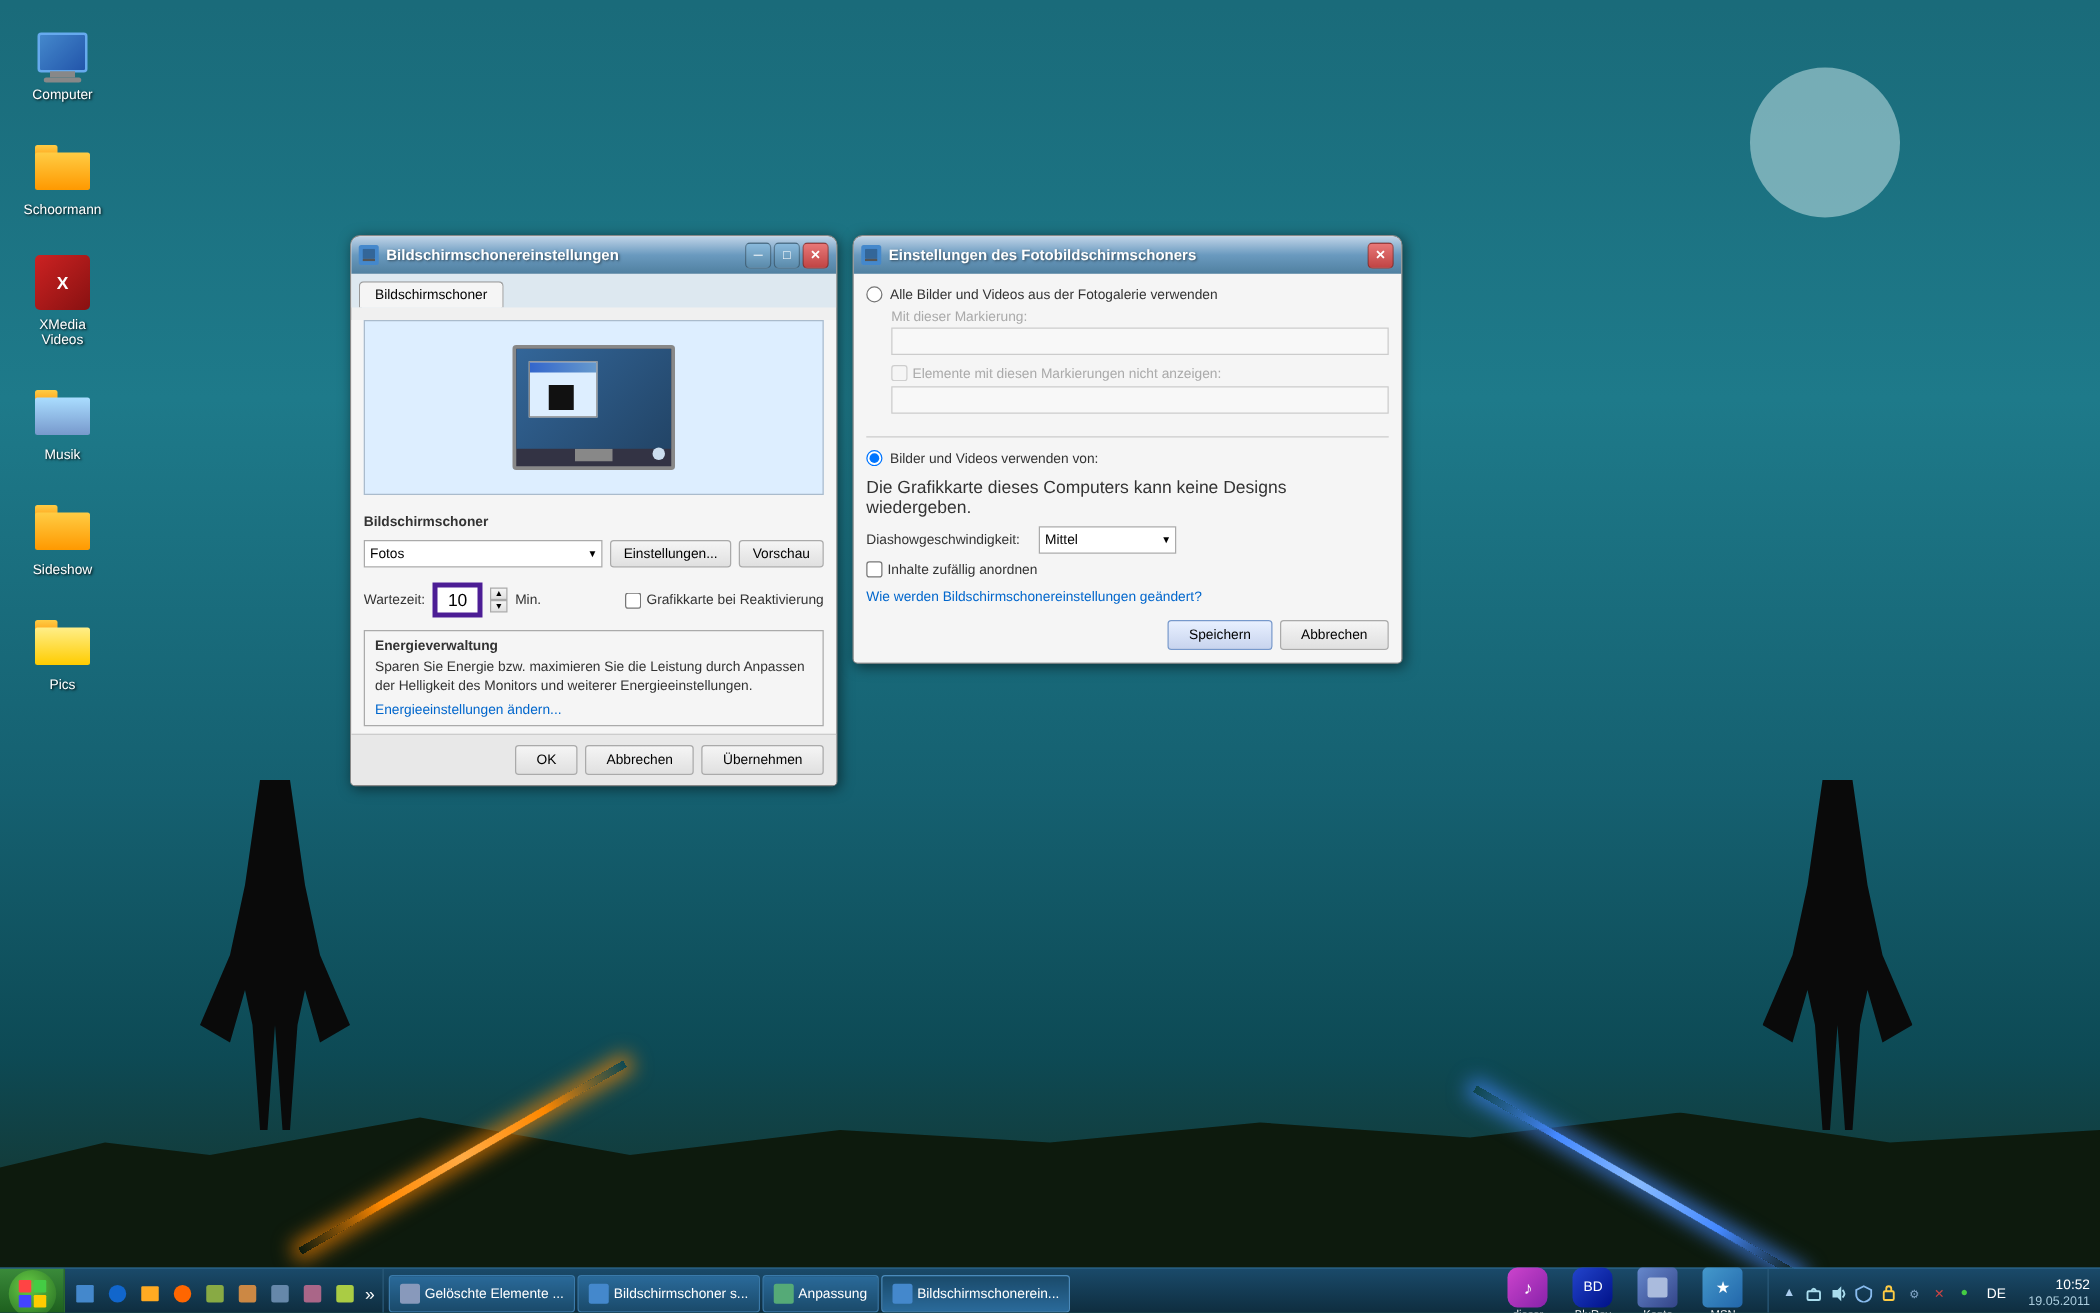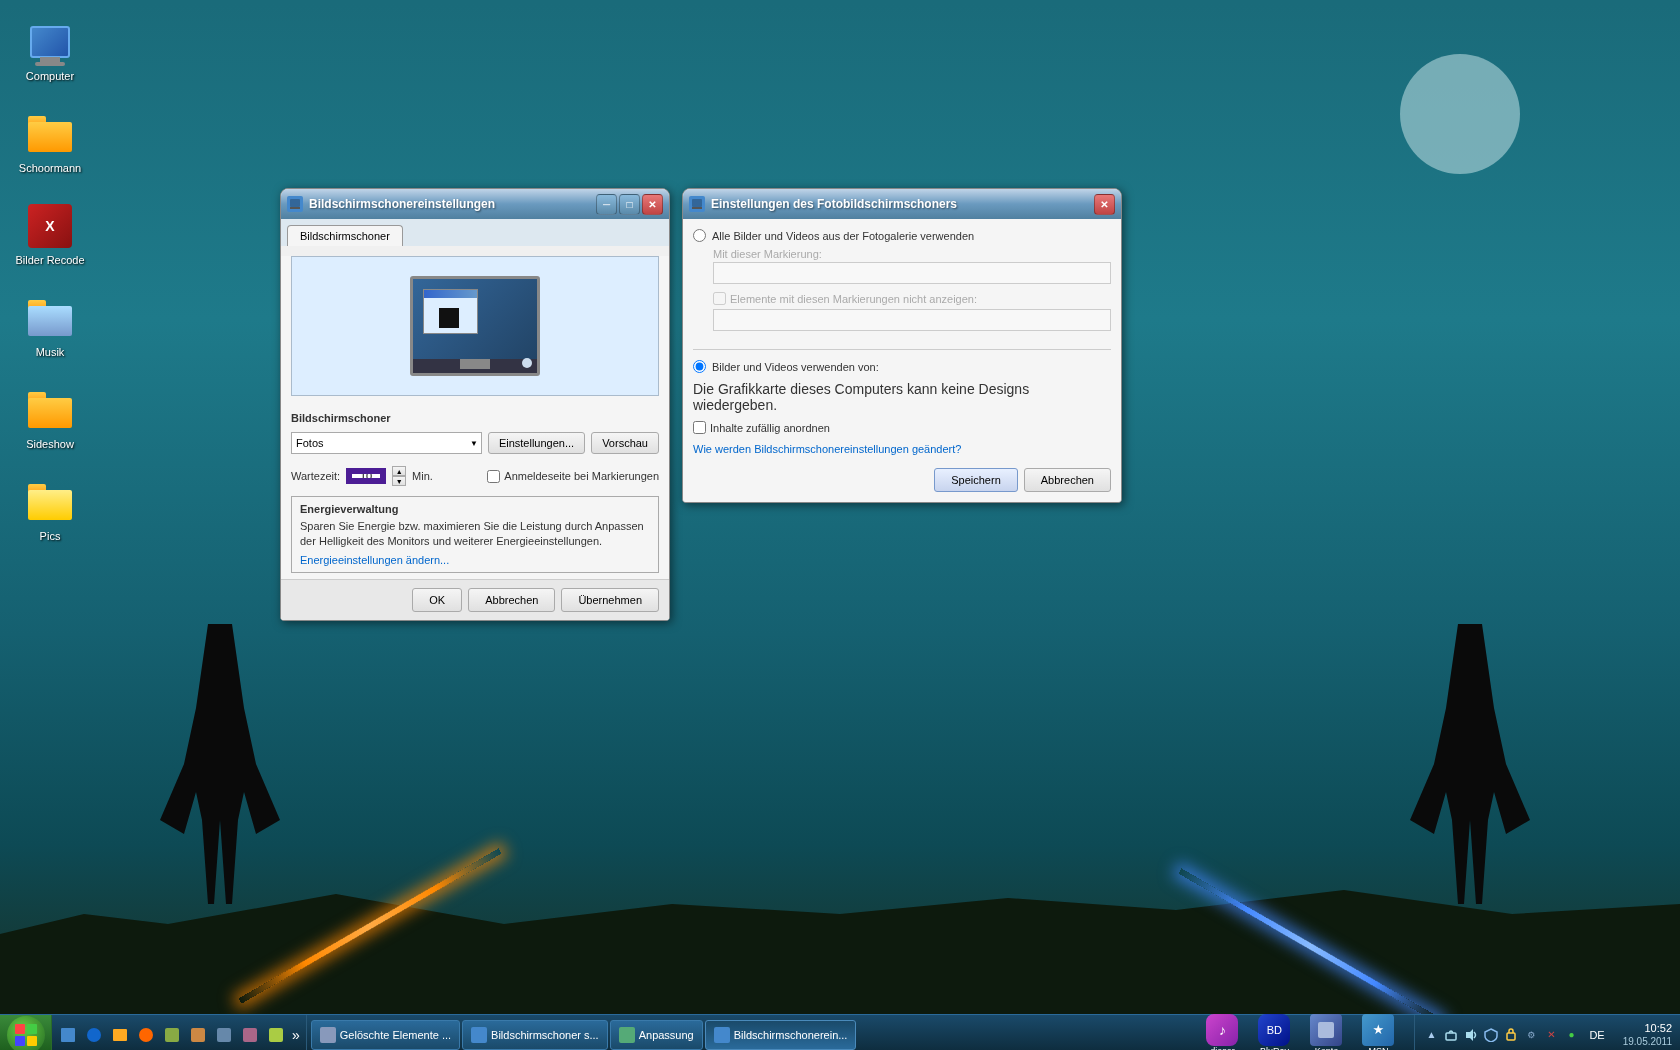--- a/index.html
+++ b/index.html
@@ -539,24 +539,24 @@
       padding: 4px 10px;
     }
 
     .wait-label {
       font-size: 11px;
       color: #333;
     }
 
     .wait-input {
       width: 40px;
-      height: 16px;
-      border: 6px solid #4c1d95;
+      height: 28px;
+      border: 4px solid #4c1d95;
       text-align: center;
-      font-size: 11px;
+      font-size: 14px;
     }
 
     .spinner {
       display: flex;
       flex-direction: column;
     }
 
     .spin-btn {
       width: 14px;
       height: 10px;
@@ -774,21 +774,21 @@
           <div class="folder-body"></div>
         </div>
       </div>
       <span class="icon-label">Schoormann</span>
     </div>
 
     <div class="desktop-icon">
       <div class="icon-img">
         <div class="xmedia-icon-img">X</div>
       </div>
-      <span class="icon-label">Bilder Recode</span>
+      <span class="icon-label">XMedia Videos</span>
     </div>
 
     <div class="desktop-icon">
       <div class="icon-img">
         <div class="folder-icon-img">
           <div class="folder-tab"></div>
           <div class="folder-body" style="background:linear-gradient(180deg,#aaddff,#7799cc);"></div>
         </div>
       </div>
       <span class="icon-label">Musik</span>
@@ -868,21 +868,21 @@
         <span class="wait-label">Wartezeit:</span>
         <input class="wait-input" type="text" value="10" style="">
         <div class="spinner">
           <div class="spin-btn">▲</div>
           <div class="spin-btn">▼</div>
         </div>
         <span class="min-label">Min.</span>
         <div style="flex:1;"></div>
         <div class="checkbox-row">
           <input type="checkbox" style="">
-          <label style="font-size:11px;color:#333;">Anmeldeseite bei Markierungen</label>
+          <label style="font-size:11px;color:#333;">Grafikkarte bei Reaktivierung</label>
         </div>
       </div>
 
       <div class="energy-section">
         <div class="energy-title">Energieverwaltung</div>
         <div class="energy-text">Sparen Sie Energie bzw. maximieren Sie die Leistung durch Anpassen der Helligkeit des Monitors und weiterer Energieeinstellungen.</div>
         <a class="energy-link" href="#">Energieeinstellungen ändern...</a>
       </div>
 
       <div class="dialog-buttons">
@@ -932,20 +932,30 @@
       <div class="section-divider"></div>
 
       <div class="radio-row">
         <input type="radio" name="source" checked="" style="">
         <span class="radio-label">Bilder und Videos verwenden von:</span>
       </div>
 
 
       <div class="info-text">Die Grafikkarte dieses Computers kann keine Designs wiedergeben.</div>
 
+      <div class="speed-row">
+        <span class="speed-label">Diashowgeschwindigkeit:</span>
+        <div class="speed-select-wrapper">
+          <select class="speed-select">
+            <option>Langsam</option>
+            <option selected="">Mittel</option>
+            <option>Schnell</option>
+          </select>
+        </div>
+      </div>
 
       <div style="display:flex;align-items:center;gap:4px;margin:6px 0;">
         <input type="checkbox" style="">
         <span style="font-size:11px;color:#333;">Inhalte zufällig anordnen</span>
       </div>
 
       <div style="margin:8px 0;">
         <a class="link-text" href="#">Wie werden Bildschirmschonereinstellungen geändert?</a>
       </div>
 

